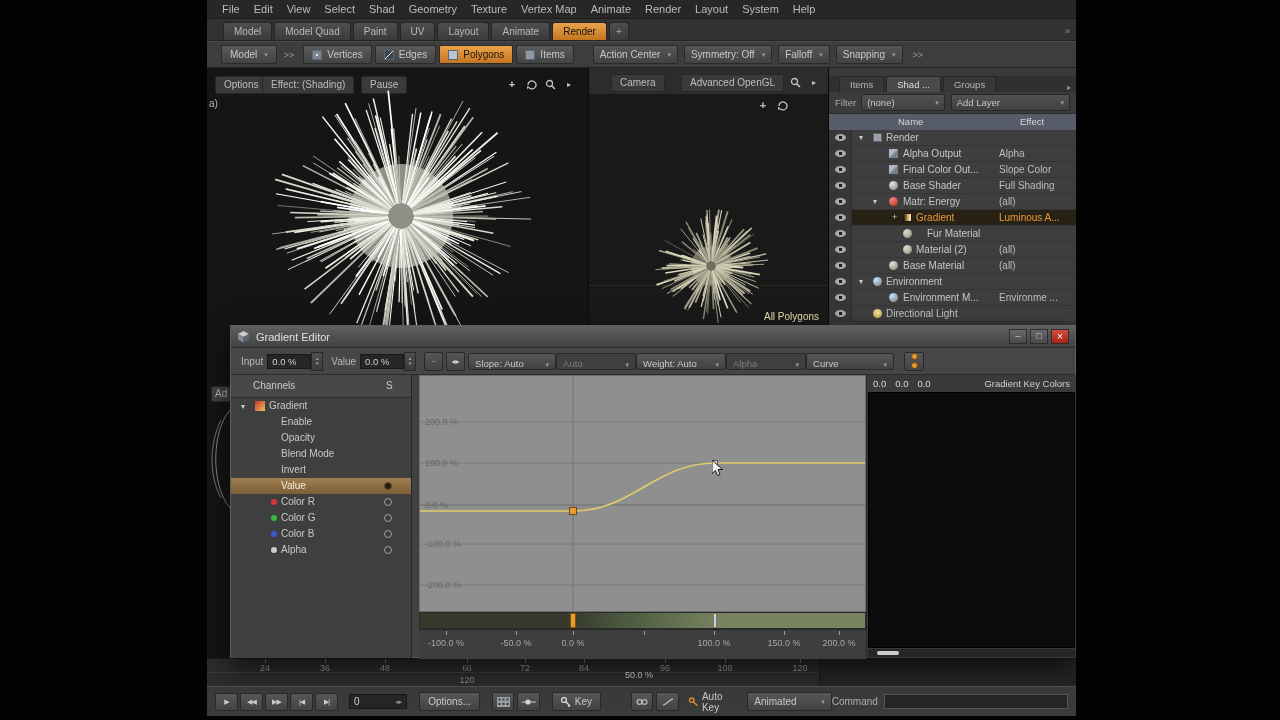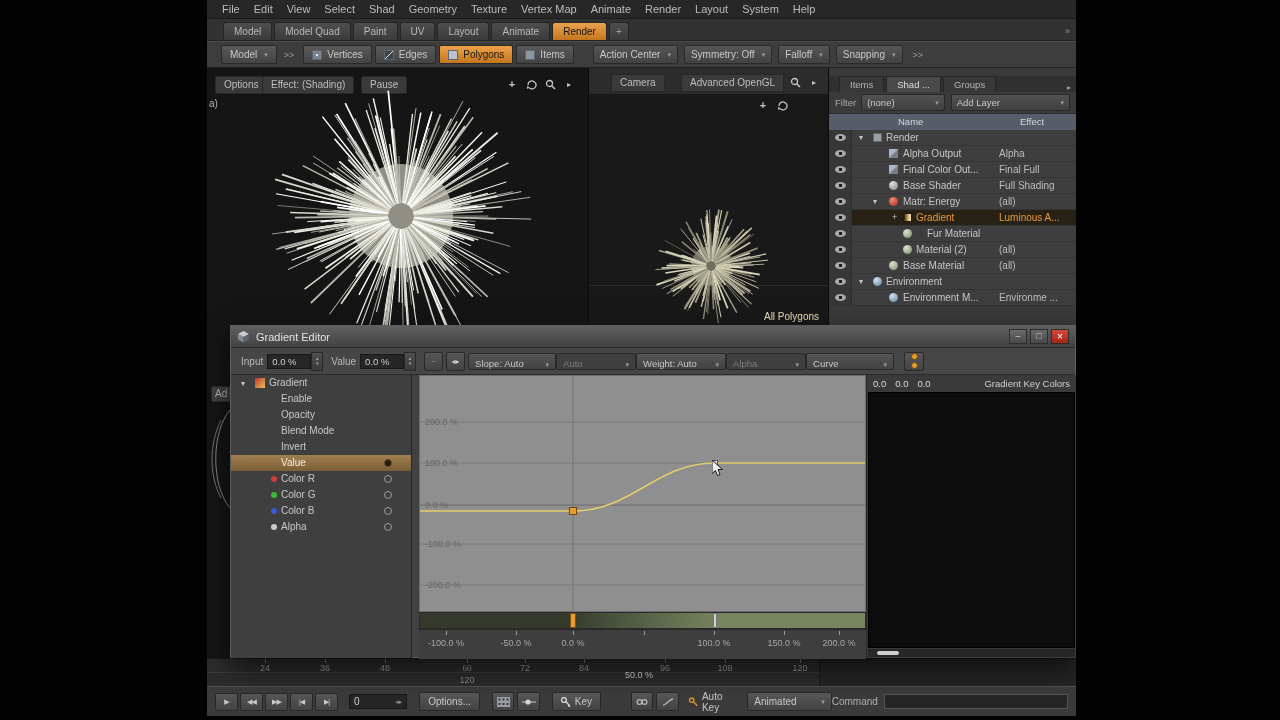--- a/index.html
+++ b/index.html
@@ -794,21 +794,21 @@
             <div class="ricon ric-output" style="left: 60px;"></div>
             <div class="nm" style="left: 74px;">Alpha Output</div>
             <div class="eff">Alpha</div>
           </div>
           <div class="srow">
             <div class="eyecell">
               <div class="eye"></div>
             </div>
             <div class="ricon ric-output" style="left: 60px;"></div>
             <div class="nm" style="left: 74px;">Final Color Out...</div>
-            <div class="eff">Final Full</div>
+            <div class="eff">Slope Color</div>
           </div>
           <div class="srow">
             <div class="eyecell">
               <div class="eye"></div>
             </div>
             <div class="ricon ric-shader" style="left: 60px;"></div>
             <div class="nm" style="left: 74px;">Base Shader</div>
             <div class="eff">Full Shading</div>
           </div>
           <div class="srow">
@@ -860,20 +860,27 @@
             <div class="ricon ric-env" style="left: 44px;"></div>
             <div class="nm" style="left: 57px;">Environment</div>
           </div>
           <div class="srow">
             <div class="eyecell">
               <div class="eye"></div>
             </div>
             <div class="ricon ric-env" style="left: 60px;"></div>
             <div class="nm" style="left: 74px;">Environment M...</div>
             <div class="eff">Environme ...</div>
+          </div>
+          <div class="srow">
+            <div class="eyecell">
+              <div class="eye"></div>
+            </div>
+            <div class="ricon ric-light" style="left: 44px;"></div>
+            <div class="nm" style="left: 57px;">Directional Light</div>
           </div>
         </div>
     </div>
 
     <div class="gew">
       <div class="ge-title">
         <svg width="13" height="13" viewBox="0 0 13 13">
           <polygon points="6.5,1 12,4 6.5,7 1,4" fill="#c9ced5"></polygon>
           <polygon points="1,4 6.5,7 6.5,12.5 1,9.5" fill="#848b94"></polygon>
           <polygon points="12,4 6.5,7 6.5,12.5 12,9.5" fill="#5f656d"></polygon>
@@ -920,20 +927,24 @@
           <span class="cv">Curve</span>
           <span class="caret">▾</span>
         </div>
         <div class="kcbtn">
             <i></i>
             <i></i>
           </div>
       </div>
 
       <div class="ge-left">
+        <div class="ch-hdr">
+          <span style="left:22px">Channels</span>
+          <span style="left:155px">S</span>
+        </div>
         <div>
             <div class="chrow">
               <div class="arr" style="left: 10px; top: 4px;">▾</div>
               <div class="ch-ric"></div>
               <div class="lbl" style="left: 38px;">Gradient</div>
             </div>
             <div class="chrow">
               <div class="lbl" style="left: 50px;">Enable</div>
             </div>
             <div class="chrow">

